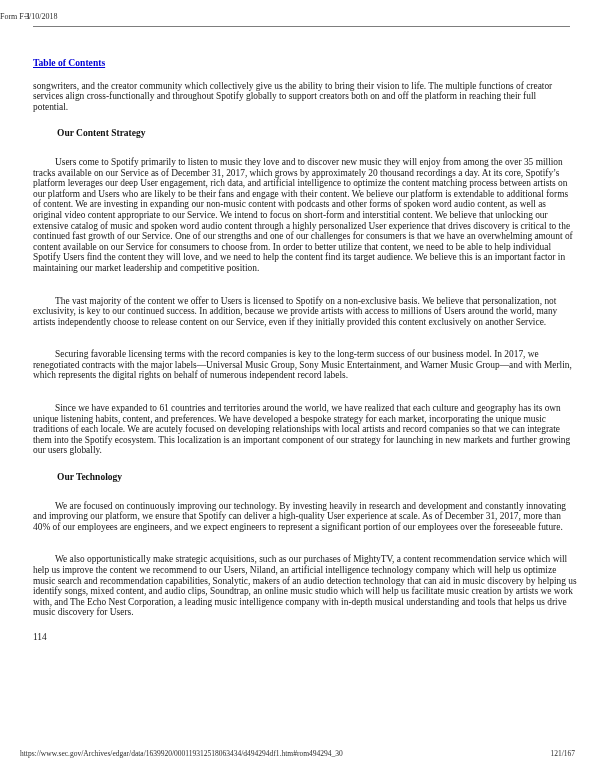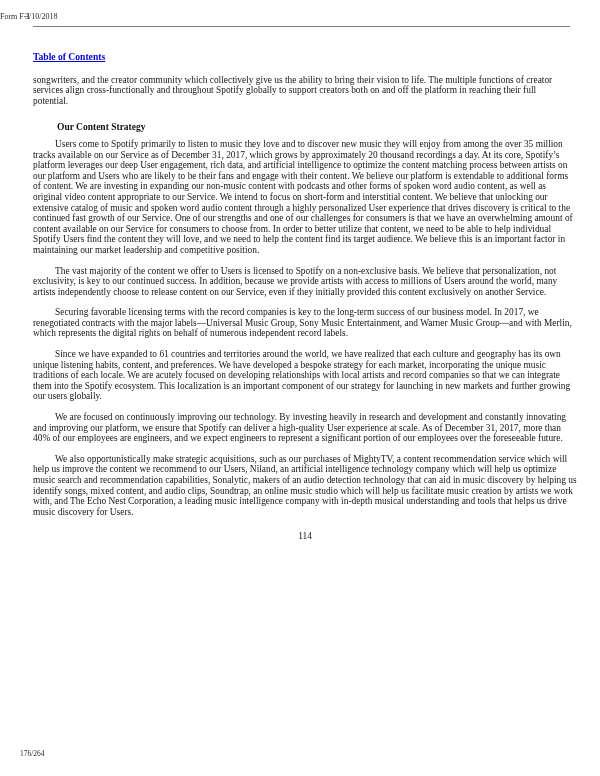--- a/index.html
+++ b/index.html
@@ -15,36 +15,36 @@
     position: absolute; top: 12px; left: 0; right: 0;
     font-size: 8px; line-height: 9px; color: #2b2b2b;
   }
   .ph-date { position: absolute; left: 25px; top: 0; }
   .ph-title { display: block; text-align: left; }
   .header-rule {
     position: absolute; top: 26px; left: 33px; width: 537px;
     height: 0; border-top: 1px solid #7d7d7d;
   }
   .doc {
-    position: absolute; top: 52px; left: 33px; width: 544px;
+    position: absolute; top: 58px; left: 33px; width: 544px;
     font-size: 9.4px; line-height: 10.6px;
     text-align: left;
   }
   .toc { margin: 0; }
   .toc a {
     color: #0000d6; font-weight: bold; text-decoration: underline;
     font-size: 9.6px;
   }
   p.cont { margin: 12px 12px 0 0; text-indent: 0; }
-  p.para { margin: 10px 0 0 0; text-indent: 22px; }
+  p.para { margin: 22px 0 0 0; text-indent: 22px; }
   h2.sec {
     font-size: 9.5px; line-height: 10.6px; font-weight: bold;
     margin: 16px 0 -4px 0; color: #111111; padding-left: 24px;
   }
-  .page-num { margin: 14px 0 0 0; text-align: center; text-indent: 0; font-family: Liberation Serif, serif; }
+  .page-num { margin: 14px 0 0 0; text-indent: 0; font-family: Liberation Serif, serif; }
   .print-footer {
     position: absolute; top: 749px; left: 20px; right: 25px;
     font-size: 7.5px; line-height: 9px; color: #2b2b2b;
     display: flex; justify-content: space-between;
   }
 </style>
 </head>
 <body>
 
 <div class="print-header">
@@ -64,23 +64,25 @@
   <h2 class="sec">Our Content Strategy</h2>
 
   <p class="para">Users come to Spotify primarily to listen to music they love and to discover new music they will enjoy from among the over 35 million tracks available on our Service as of December 31, 2017, which grows by approximately 20 thousand recordings a day. At its core, Spotify’s platform leverages our deep User engagement, rich data, and artificial intelligence to optimize the content matching process between artists on our platform and Users who are likely to be their fans and engage with their content. We believe our platform is extendable to additional forms of content. We are investing in expanding our non-music content with podcasts and other forms of spoken word audio content, as well as original video content appropriate to our Service. We intend to focus on short-form and interstitial content. We believe that unlocking our extensive catalog of music and spoken word audio content through a highly personalized User experience that drives discovery is critical to the continued fast growth of our Service. One of our strengths and one of our challenges for consumers is that we have an overwhelming amount of content available on our Service for consumers to choose from. In order to better utilize that content, we need to be able to help individual Spotify Users find the content they will love, and we need to help the content find its target audience. We believe this is an important factor in maintaining our market leadership and competitive position.</p>
 
   <p class="para">The vast majority of the content we offer to Users is licensed to Spotify on a non-exclusive basis. We believe that personalization, not exclusivity, is key to our continued success. In addition, because we provide artists with access to millions of Users around the world, many artists independently choose to release content on our Service, even if they initially provided this content exclusively on another Service.</p>
 
   <p class="para">Securing favorable licensing terms with the record companies is key to the long-term success of our business model. In 2017, we renegotiated contracts with the major labels—Universal Music Group, Sony Music Entertainment, and Warner Music Group—and with Merlin, which represents the digital rights on behalf of numerous independent record labels.</p>
 
   <p class="para">Since we have expanded to 61 countries and territories around the world, we have realized that each culture and geography has its own unique listening habits, content, and preferences. We have developed a bespoke strategy for each market, incorporating the unique music traditions of each locale. We are acutely focused on developing relationships with local artists and record companies so that we can integrate them into the Spotify ecosystem. This localization is an important component of our strategy for launching in new markets and further growing our users globally.</p>
 
+  <h2 class="sec">Our Technology</h2>
 
   <p class="para">We are focused on continuously improving our technology. By investing heavily in research and development and constantly innovating and improving our platform, we ensure that Spotify can deliver a high-quality User experience at scale. As of December 31, 2017, more than 40% of our employees are engineers, and we expect engineers to represent a significant portion of our employees over the foreseeable future.</p>
 
   <p class="para">We also opportunistically make strategic acquisitions, such as our purchases of MightyTV, a content recommendation service which will help us improve the content we recommend to our Users, Niland, an artificial intelligence technology company which will help us optimize music search and recommendation capabilities, Sonalytic, makers of an audio detection technology that can aid in music discovery by helping us identify songs, mixed content, and audio clips, Soundtrap, an online music studio which will help us facilitate music creation by artists we work with, and The Echo Nest Corporation, a leading music intelligence company with in-depth musical understanding and tools that helps us drive music discovery for Users.</p>
 
   <p class="page-num">114</p>
 </div>
 
 <div class="print-footer">
-  <span>176/264</span>
+  <span>https://www.sec.gov/Archives/edgar/data/1639920/000119312518063434/d494294df1.htm#rom494294_30</span>
+  <span>121/167</span>
 </div>
 
 </body></html>

